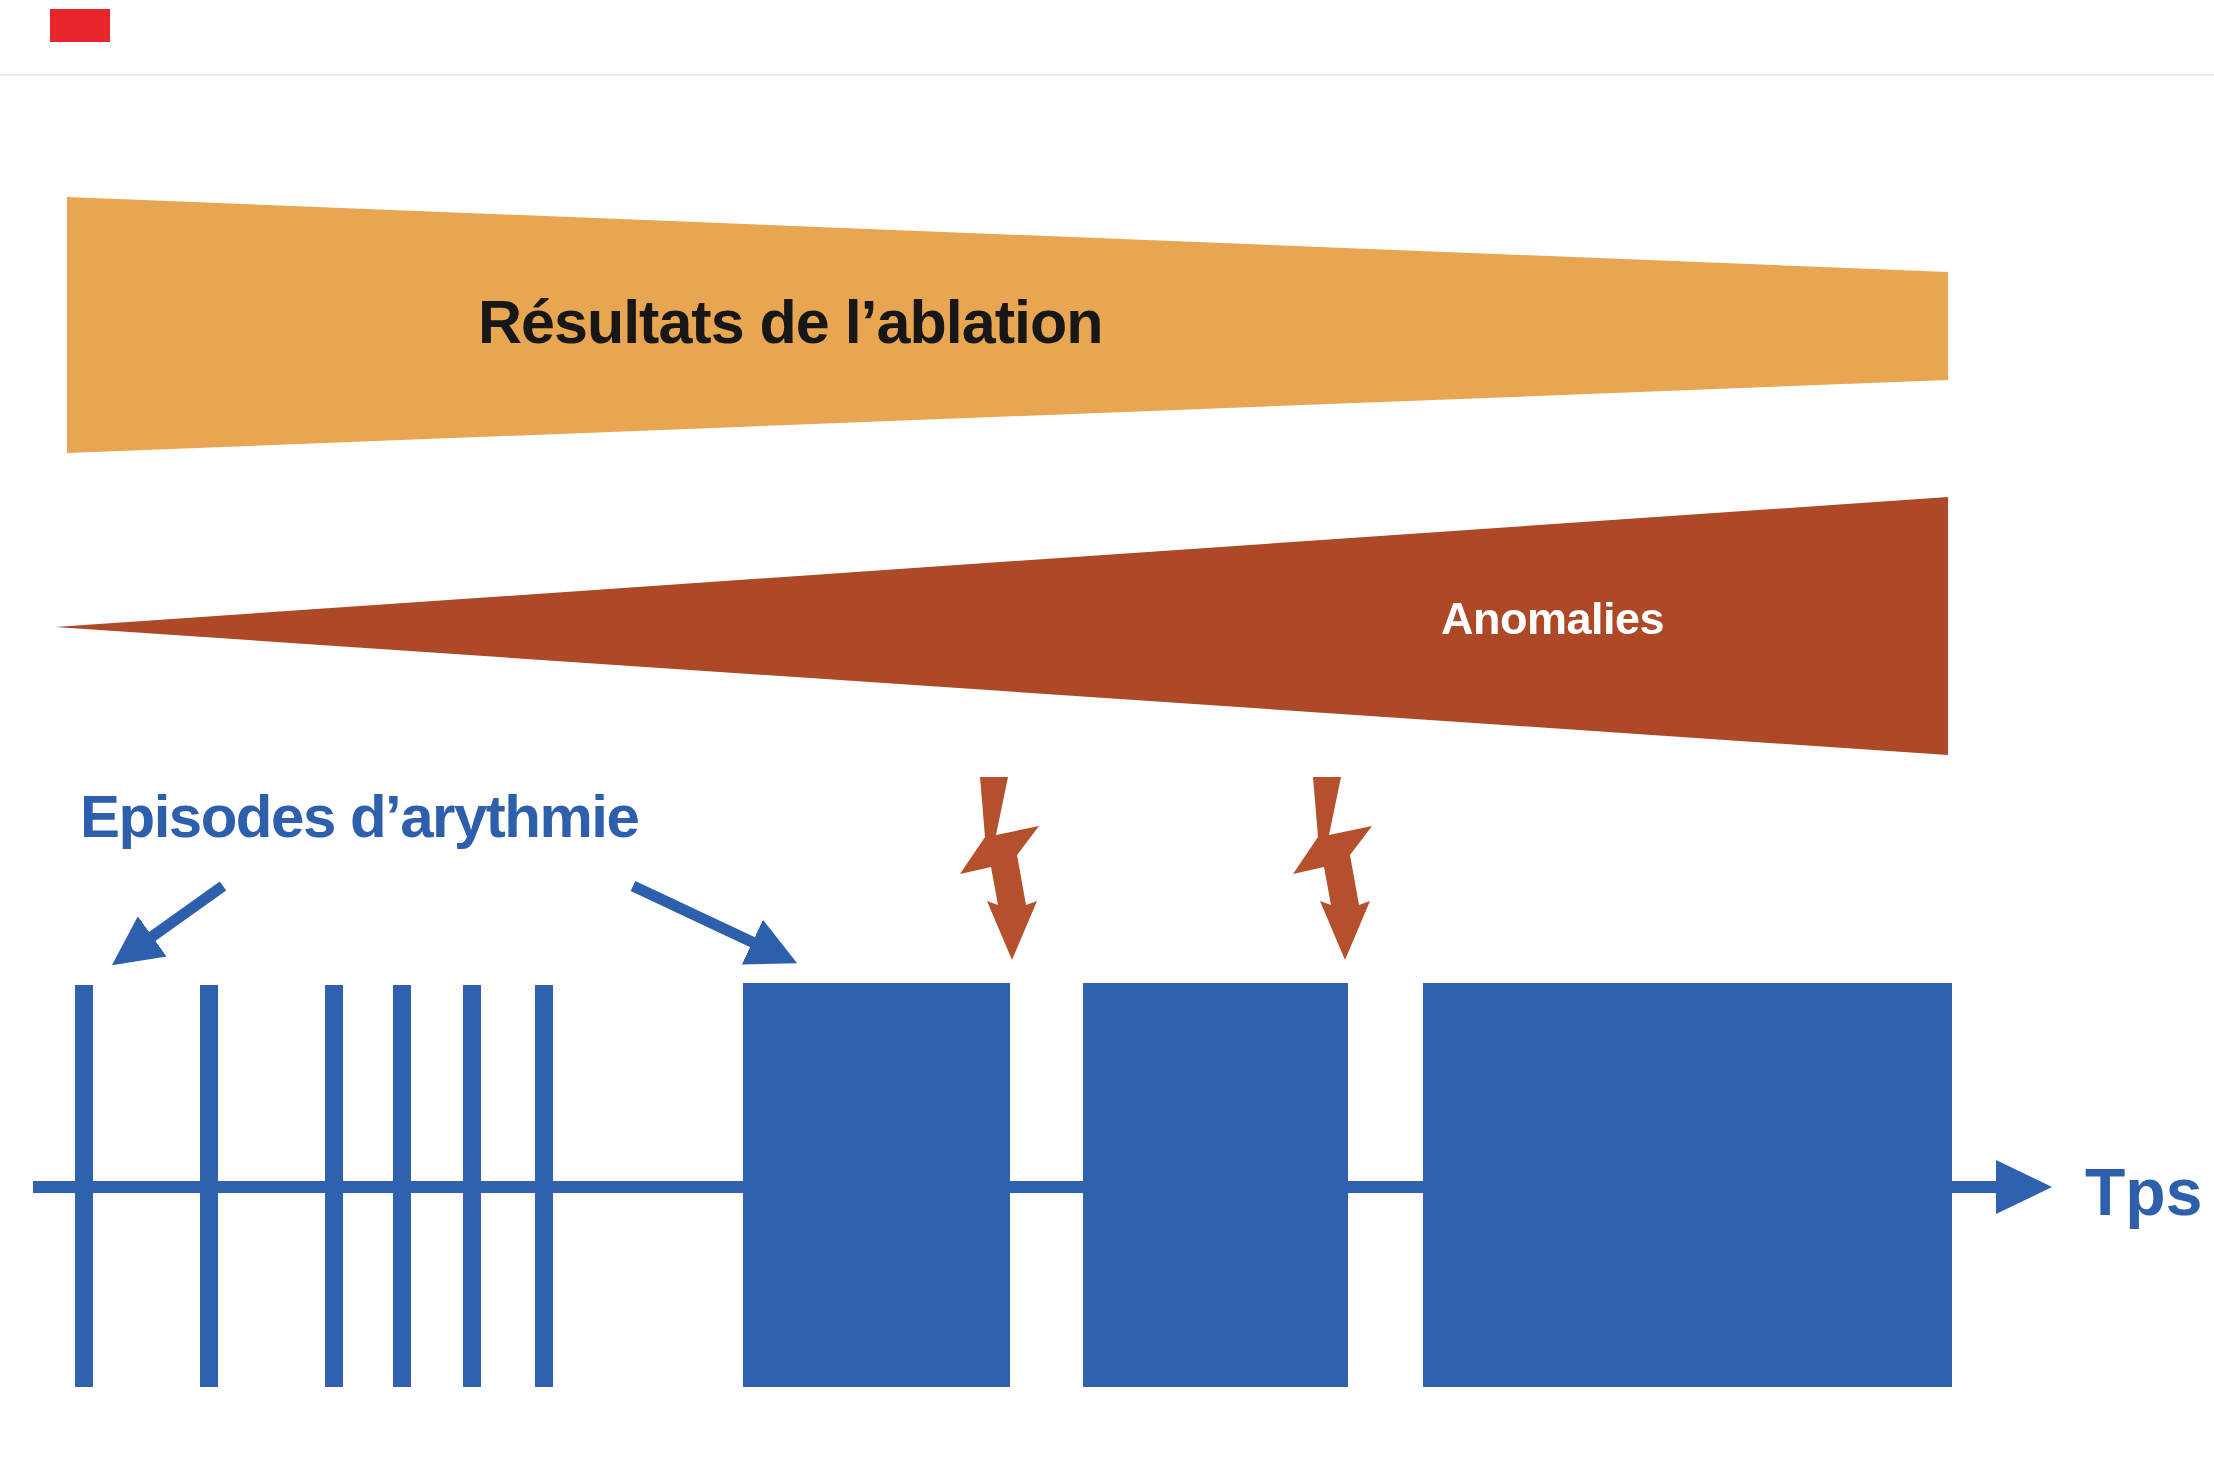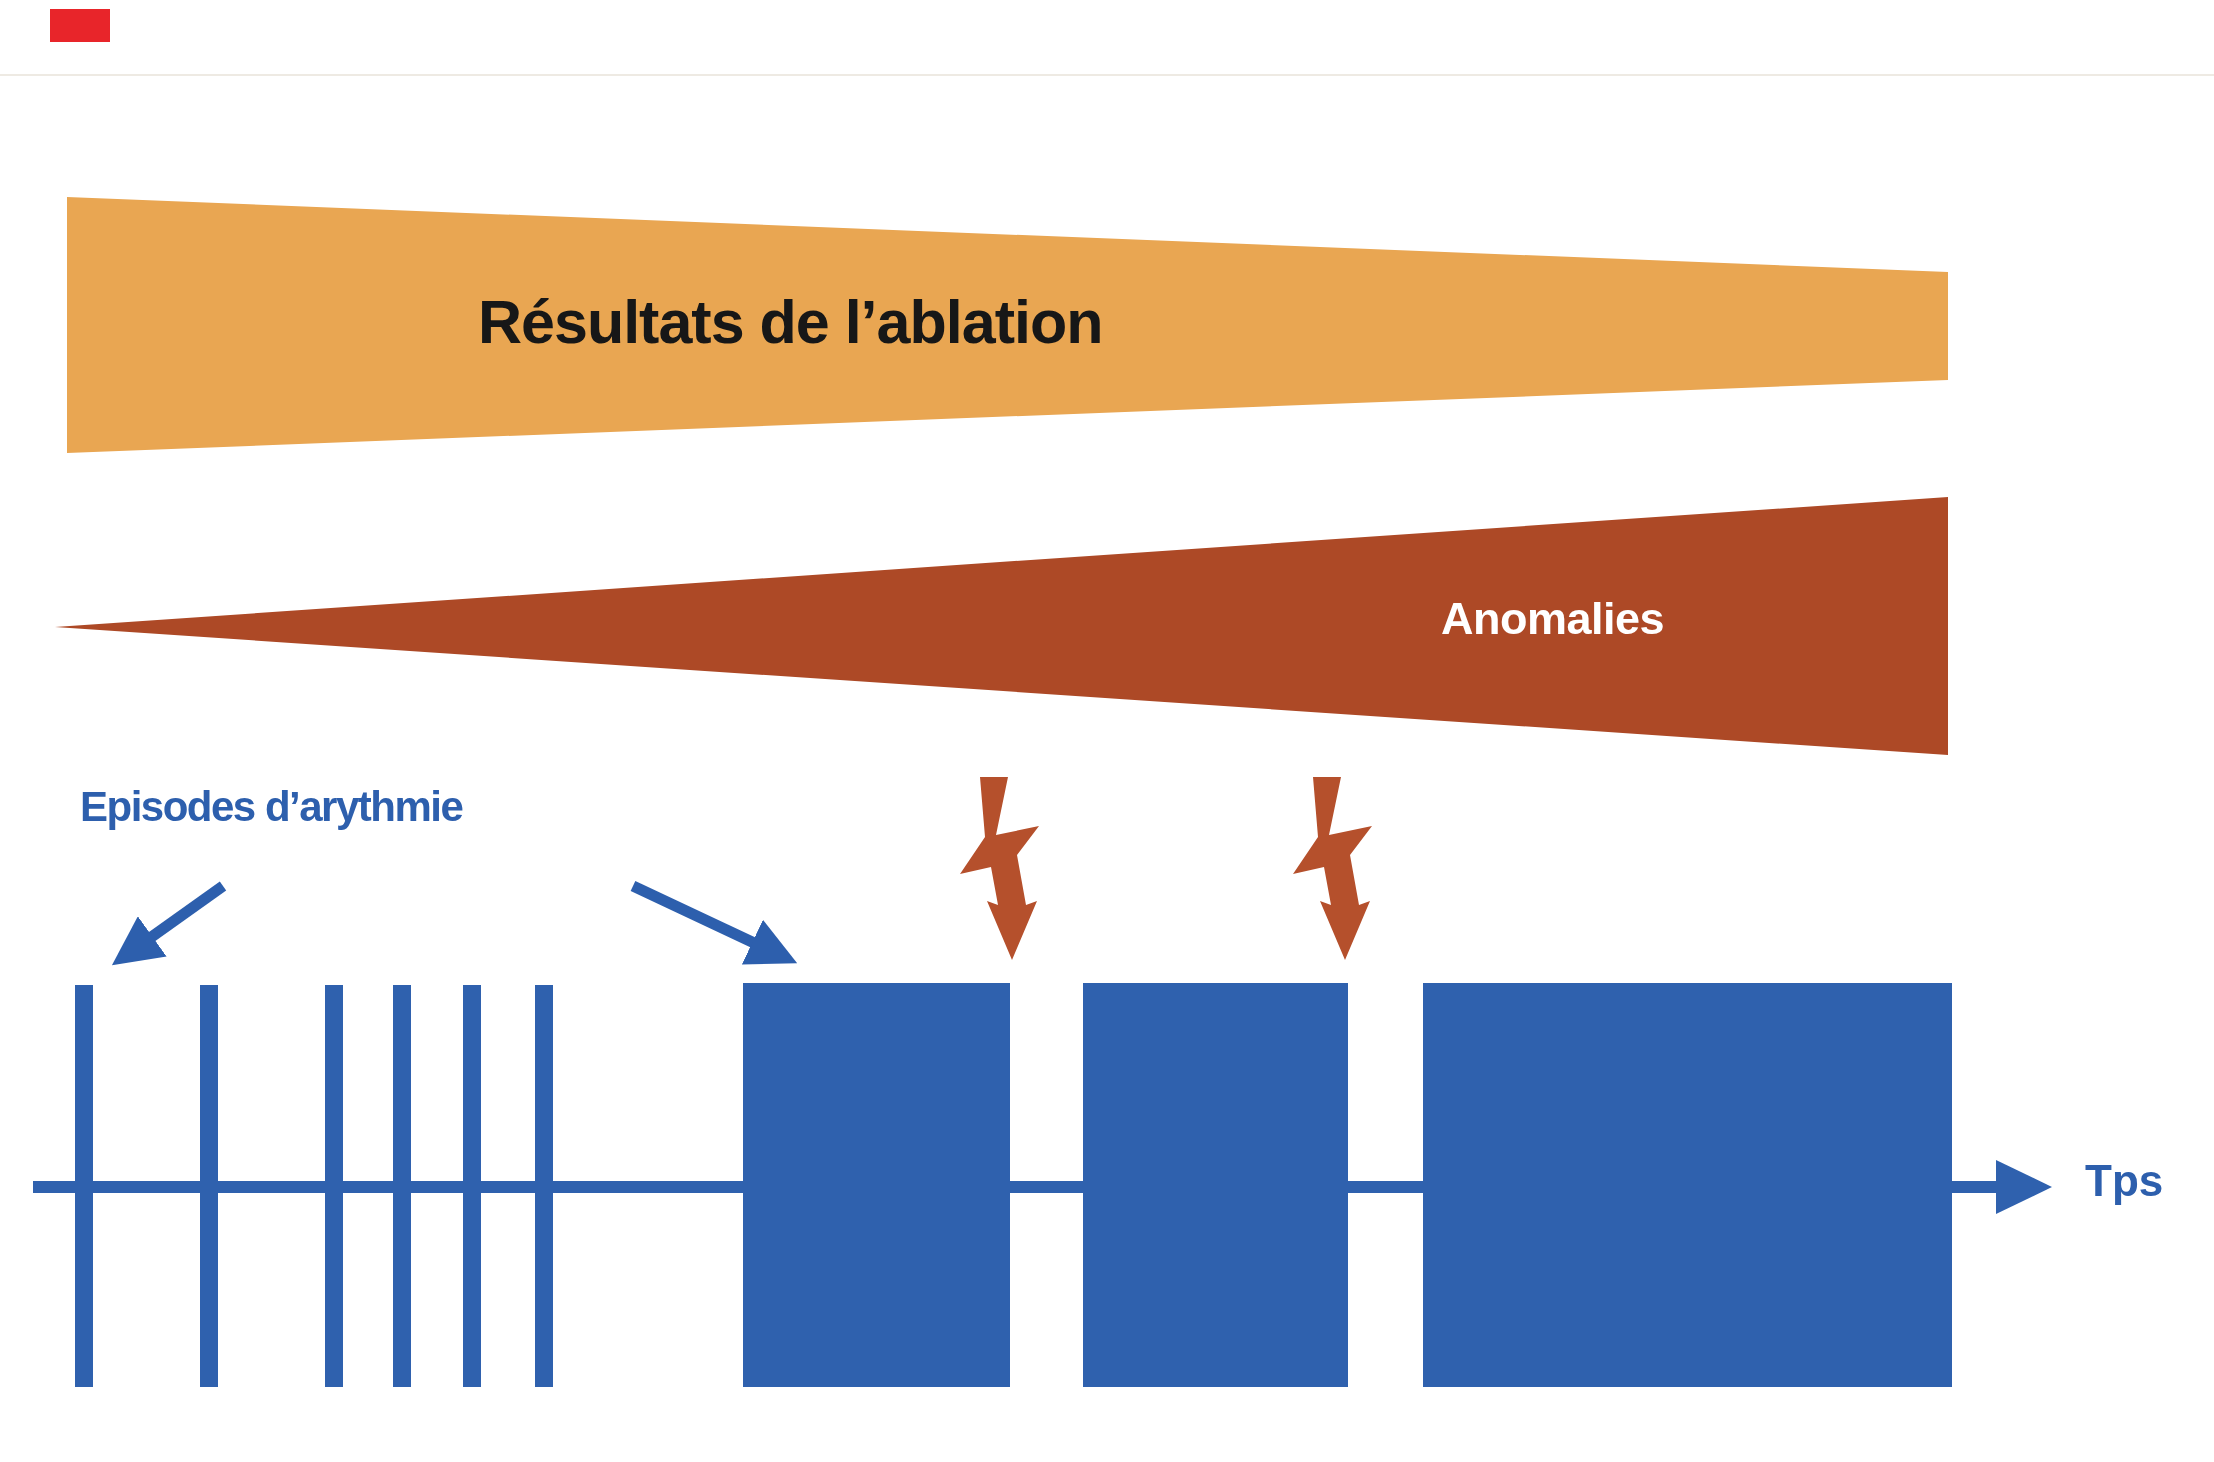--- a/index.html
+++ b/index.html
@@ -12,23 +12,23 @@
   #top-divider{position:absolute;left:0;top:74px;width:100%;height:2px;
     background:rgba(205,196,175,0.35);}
   #record-marker{position:absolute;left:50px;top:9px;width:60px;height:33px;
     background:var(--marker_red,#e8252a);}
   #diagram-svg{position:absolute;left:0;top:0;width:2214px;height:1462px;}
   .label{position:absolute;white-space:nowrap;line-height:1.12;}
   #ablation-label{left:478px;top:288px;font-size:61px;letter-spacing:-1px;
     color:var(--text_black,#171717);}
   #anomalies-label{left:1441px;top:594px;font-size:45px;letter-spacing:-0.5px;
     color:var(--text_white,#fff);}
-  #episodes-label{left:80px;top:783px;font-size:42px;letter-spacing:-1.5px;
+  #episodes-label{left:80px;top:783px;font-size:60px;letter-spacing:-1.5px;
     color:var(--accent_blue,#2d5fad);}
-  #tps-label{left:2085px;top:1156px;font-size:44px;
+  #tps-label{left:2085px;top:1156px;font-size:66px;
     color:var(--accent_blue,#2d5fad);}
   .ann-arrow{stroke:var(--accent_blue,#2d5fad);stroke-width:11;
     marker-end:url(#arrowhead);}
   .arrow-fill{fill:var(--accent_blue,#2d5fad);}
   .axis-fill{fill:var(--bar_blue,#2f61ae);}
   #baseline{position:absolute;background:var(--bar_blue,#2f61ae);}
   .tbar,.tblock{position:absolute;background:var(--bar_blue,#2f61ae);}
   .txt-layer{position:absolute;left:0;top:0;width:100%;height:100%;z-index:5;}
 </style>
 </head>

